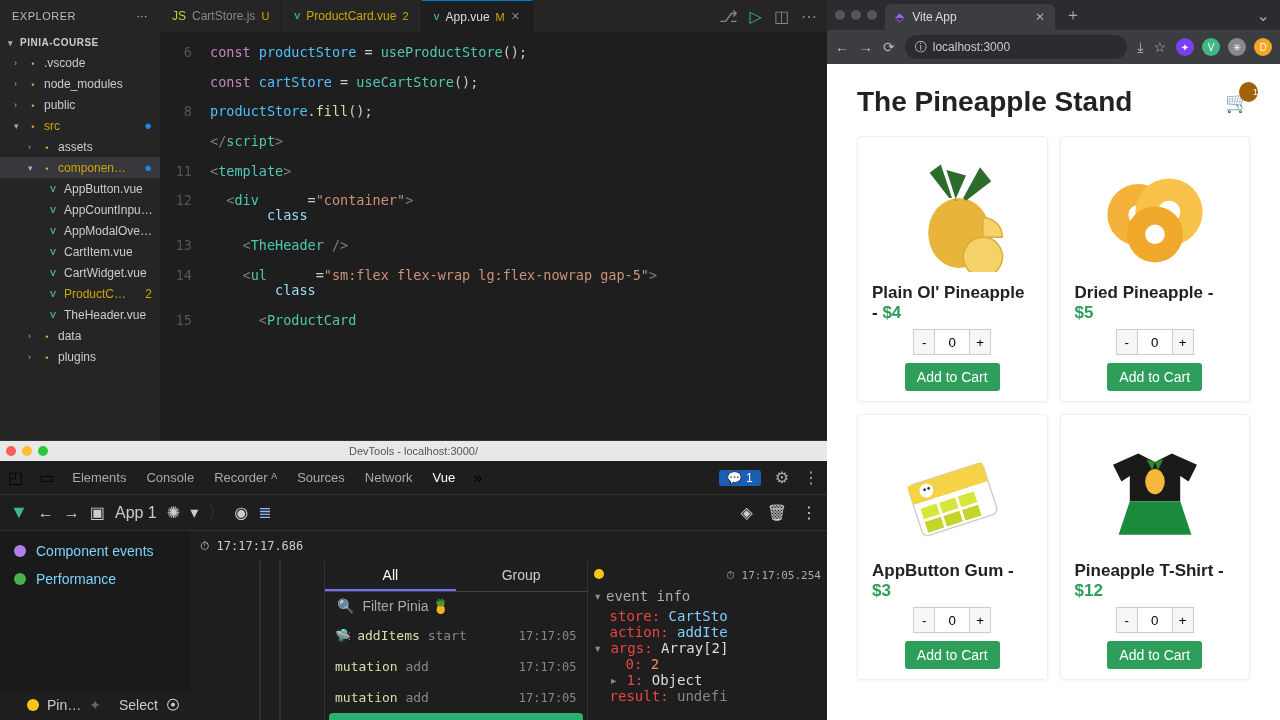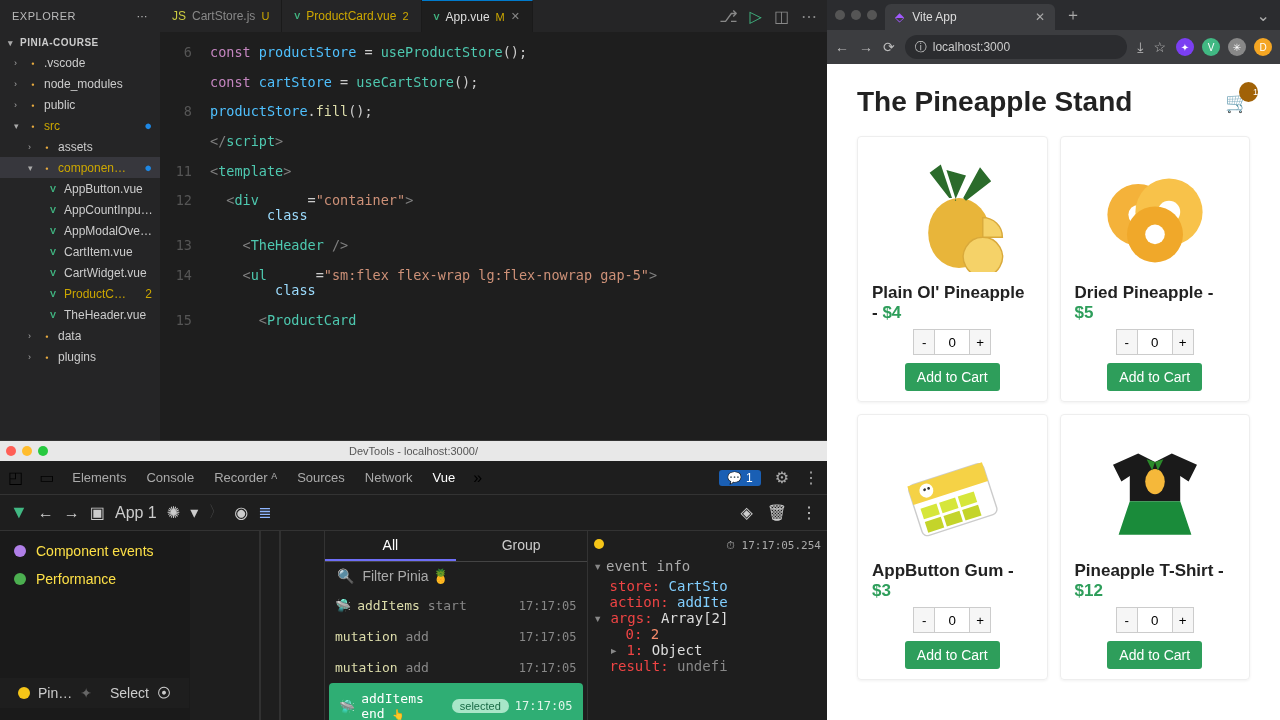--- a/index.html
+++ b/index.html
@@ -52,24 +52,24 @@
 .dt-tabs{height:34px;background:#1e1e1e;display:flex;align-items:center;padding:0 8px;gap:16px;border-bottom:1px solid #333;}
 .dt-tab{color:#aaa;font-size:13px;padding:4px 2px;}
 .dt-tab.active{color:#fff;}
 .dt-tabs-right{margin-left:auto;display:flex;gap:14px;align-items:center;color:#aaa;}
 .msg-badge{background:#1a5fb4;color:#fff;padding:1px 8px;border-radius:3px;font-size:12px;display:flex;align-items:center;gap:4px;}
 
 .dt-body{flex:1;display:flex;min-height:0;}
 .dt-left{width:190px;background:#1a1a1a;padding:6px 0;font-size:14px;}
 .dt-toolbar{height:36px;display:flex;align-items:center;gap:10px;padding:0 10px;color:#ccc;background:#1e1e1e;border-bottom:1px solid #333;}
 .vue-logo{color:#41b883;font-size:18px;}
-.dt-left-row{display:flex;align-items:center;gap:10px;padding:6px 14px;color:#fde047;}
+.dt-left-row{display:flex;align-items:center;gap:10px;padding:6px 14px;color:#7dd3fc;}
 .led{width:12px;height:12px;border-radius:50%;}
 .led.purple{background:#b07fe8;} .led.green{background:#4caf50;} .led.yellow{background:#f5c518;}
-.dt-bottom-bar{position:absolute;bottom:12px;left:0;height:30px;display:flex;align-items:center;gap:8px;padding:0 18px;color:#ccc;background:#1e1e1e;}
+.dt-bottom-bar{position:absolute;bottom:0;left:0;height:30px;display:flex;align-items:center;gap:8px;padding:0 27px;color:#ccc;background:#1e1e1e;}
 
 .dt-mid{flex:1;display:flex;flex-direction:column;min-width:0;}
 .dt-mid-head{display:flex;align-items:center;gap:4px;height:30px;padding:0 10px;color:#ccc;font-size:12px;}
 .ts{font-family:monospace;}
 .dt-panels{display:flex;flex:1;min-height:0;}
 .dt-timeline-col{width:135px;border-right:1px solid #333;}
 .dt-events-col{flex:1.15;border-right:1px solid #333;display:flex;flex-direction:column;min-width:0;}
 .dt-info-col{flex:1;padding:8px 6px;font-family:monospace;font-size:14px;color:#ddd;min-width:0;overflow:hidden;}
 .ev-tabs{display:flex;border-bottom:1px solid #444;}
 .ev-tab{flex:1;text-align:center;padding:6px 0;color:#ccc;font-size:14px;}
@@ -303,20 +303,23 @@
             </div>
           <div class="dt-bottom-bar">
             <span class="led yellow"></span>
             <span>Pin…</span>
             <span style="color:#666">✦</span>
             <span style="margin-left:10px">Select</span>
             <span>⦿</span>
           </div>
         </div>
         <div class="dt-mid">
+          <div class="dt-mid-head" style="justify-content:space-between;">
+            <span class="ts">⏱ <span>17:17:17.686</span></span>
+          </div>
           <div class="dt-panels">
             <div class="dt-timeline-col">
               <svg width="100%" height="100%">
                   <line x1="70" y1="0" x2="70" y2="200" stroke="#444"></line>
                   <line x1="90" y1="0" x2="90" y2="200" stroke="#444"></line>
                 </svg>
             </div>
             <div class="dt-events-col">
               <div class="ev-tabs">
                 <div class="ev-tab active">All</div>

